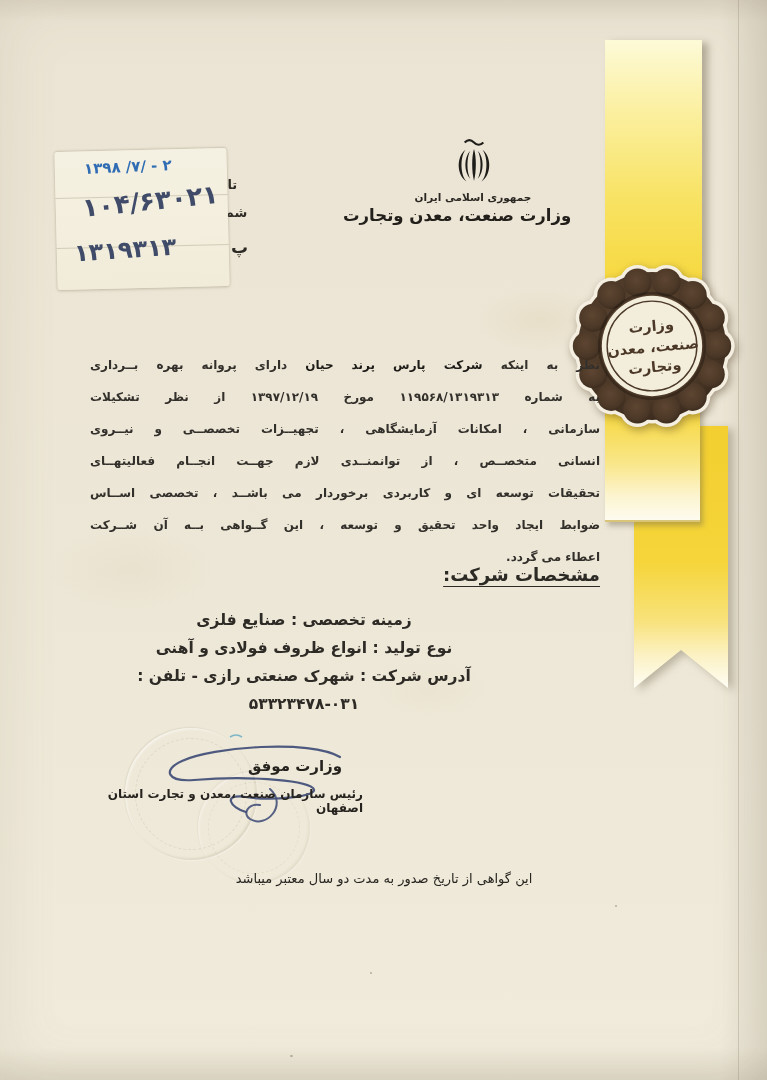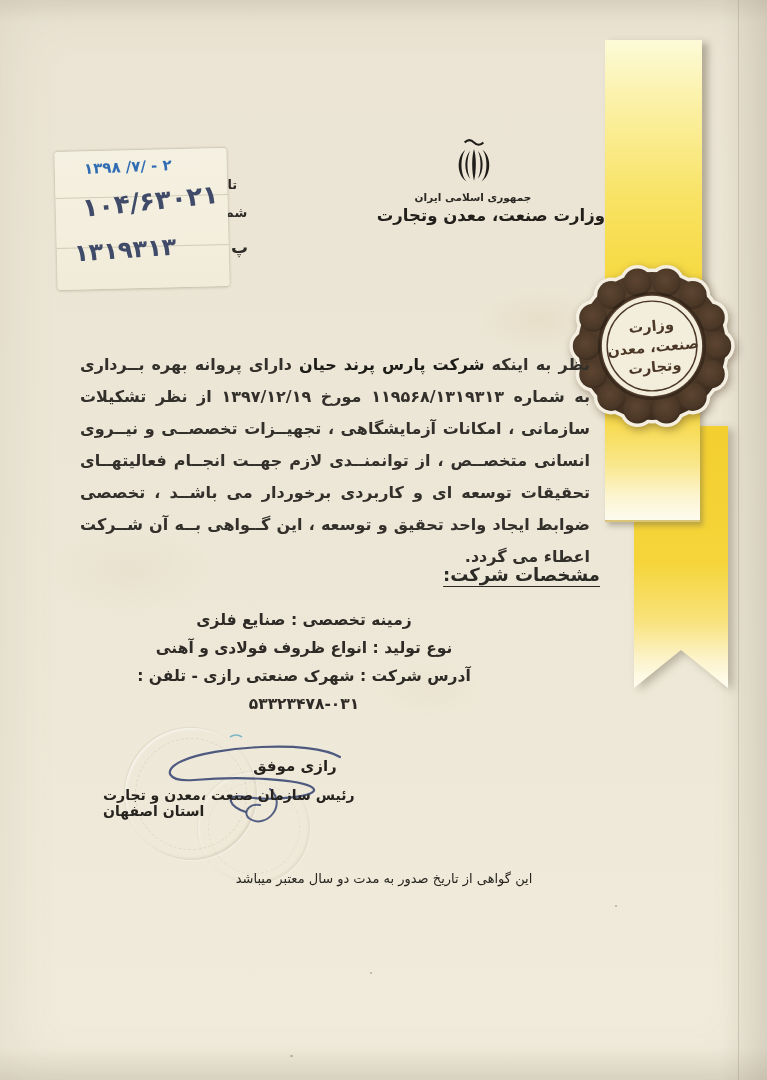--- a/index.html
+++ b/index.html
@@ -47,21 +47,21 @@
     display:flex;flex-direction:column;justify-content:center;align-items:center;
     transform:rotate(-5deg);
     color:var(--seal_brown,#4c3827);font-weight:bold;font-size:14.5px;line-height:1.42;
     text-align:center;direction:rtl;
   }
 
   
   .emblem{position:absolute;left:446px;top:136px;width:56px;height:52px;}
   .country{position:absolute;left:373px;top:191px;width:200px;text-align:center;
     font-size:10.5px;font-weight:bold;color:#2b2823;direction:rtl;}
-  .ministry{position:absolute;left:343px;top:206px;width:262px;text-align:right;
+  .ministry{position:absolute;left:343px;top:206px;width:262px;text-align:left;
     font-size:16.5px;font-weight:bold;color:#23201b;direction:rtl;}
 
   
   .label{position:absolute;font-size:13px;font-weight:bold;color:#2e2b26;direction:rtl;z-index:1;}
   .lbl-date{left:196px;top:177px;width:56px;text-align:left;}
   .lbl-num{left:196px;top:205px;width:60px;text-align:left;}
   .lbl-letter{left:226px;top:237px;width:22px;font-size:17px;}
   .sticker{
     position:absolute;left:56px;top:150px;width:172px;height:138px;z-index:2;
     background:linear-gradient(180deg,#f5f1e2 0%,#f3eedd 60%,#f1ecd9 100%);
@@ -76,22 +76,22 @@
   .hw-date{left:84px;top:158px;font-size:15px;color:var(--hw_blue,#2f6cb3);font-weight:bold;
     transform:rotate(-2.5deg);letter-spacing:1px;}
   .hw-num1{left:82px;top:186px;font-size:26px;color:var(--hw_ink,#3f4b68);
     transform:rotate(-6deg);font-weight:bold;}
   .hw-num2{left:74px;top:236px;font-size:24px;color:var(--hw_ink,#3f4b68);
     transform:rotate(-4deg);font-weight:bold;}
 
   
   .title{position:absolute;left:110px;top:291px;width:540px;text-align:center;
     font-size:25px;font-weight:bold;color:var(--title_ink,#45201a);direction:rtl;}
-  .body-text{position:absolute;left:80px;top:349px;width:510px;direction:rtl;
-    font-size:16px;font-weight:bold;color:var(--text_ink,#33302b);}
+  .body-text{position:absolute;left:90px;top:349px;width:510px;direction:rtl;
+    font-size:12px;font-weight:bold;color:var(--text_ink,#33302b);}
   .bline{height:32px;line-height:32px;text-align:justify;text-align-last:justify;overflow:hidden;}
   .bline.last{text-align:right;text-align-last:right;}
   .company{color:#1d1b17;}
 
   .specs-heading{position:absolute;left:90px;top:564px;width:510px;text-align:right;direction:rtl;
     font-size:18px;font-weight:bold;color:#2c2a25;}
   .specs-heading span{text-decoration:underline;text-underline-offset:5px;margin-left:8px;}
   .specs{position:absolute;left:90px;top:606px;width:428px;direction:rtl;text-align:center;
     font-size:15.5px;font-weight:bold;color:#2e2b26;}
   .specs .item{height:28px;line-height:28px;}
@@ -100,22 +100,22 @@
   .emboss{position:absolute;border-radius:50%;
     box-shadow:inset 1.5px 1.5px 2px rgba(255,255,255,.85), inset -1.5px -1.5px 2.5px rgba(140,125,95,.35),
                1px 1px 1px rgba(255,255,255,.55), -1px -1px 1px rgba(150,135,105,.25);}
   .emboss::after{content:"";position:absolute;inset:10px;border-radius:50%;
     border:1px dashed rgba(150,135,100,.30);}
   .emboss-1{left:125px;top:728px;width:132px;height:132px;opacity:.55;}
   .emboss-2{left:198px;top:772px;width:112px;height:112px;opacity:.35;}
   .scribble{position:absolute;left:150px;top:731px;width:205px;height:108px;}
   .signer-name{position:absolute;left:240px;top:757px;width:110px;text-align:center;direction:rtl;
     font-size:15px;font-weight:bold;color:#26231f;}
-  .signer-role{position:absolute;left:103px;top:787px;width:260px;text-align:left;direction:rtl;
-    font-size:14px;font-weight:bold;color:#26231f;}
+  .signer-role{position:absolute;left:103px;top:787px;width:260px;text-align:right;direction:rtl;
+    font-size:12px;font-weight:bold;color:#26231f;}
 
   .footer-note{position:absolute;left:184px;top:871px;width:400px;text-align:center;direction:rtl;
     font-size:13px;font-weight:normal;color:#26241f;}
 
   .speck{position:absolute;border-radius:50%;background:rgba(110,100,80,.45);}
 </style>
 </head>
 <body>
 
 <div class="page">
@@ -221,21 +221,21 @@
     <div class="item">آدرس شرکت : شهرک صنعتی رازی - تلفن : ۰۳۱-۵۳۳۲۳۴۷۸</div>
   </div>
 
   <div class="emboss emboss-1"></div>
   <div class="emboss emboss-2"></div>
   <svg class="scribble" viewBox="0 0 205 108">
     <path d="M190 26 C160 8 62 16 32 30 C12 39 17 51 44 49 C92 45 152 48 163 57 C172 66 120 70 96 66 C72 62 80 77 96 81" fill="none" stroke="#44517a" stroke-width="2.2" stroke-linecap="round" opacity="0.95"></path>
     <path d="M120 58 C138 74 116 98 100 88 C92 83 98 72 110 74" fill="none" stroke="#44517a" stroke-width="2" stroke-linecap="round" opacity="0.9"></path>
     <path d="M80 6 q6 -4 12 0" fill="none" stroke="#4fa3c0" stroke-width="1.6" opacity="0.7"></path>
   </svg>
-  <div class="signer-name">رازی موفق</div>
+  <div class="signer-name">وزارت موفق</div>
   <div class="signer-role">رئیس سازمان صنعت ،معدن و تجارت استان اصفهان</div>
 
   <div class="footer-note">این گواهی از تاریخ صدور به مدت دو سال معتبر میباشد</div>
 
   <div class="crease"></div>
   <div class="speck" style="left:370px;top:972px;width:2px;height:2px;"></div>
   <div class="speck" style="left:290px;top:1055px;width:3px;height:2px;"></div>
   <div class="speck" style="left:615px;top:905px;width:2px;height:2px;"></div>
 
 </div>

